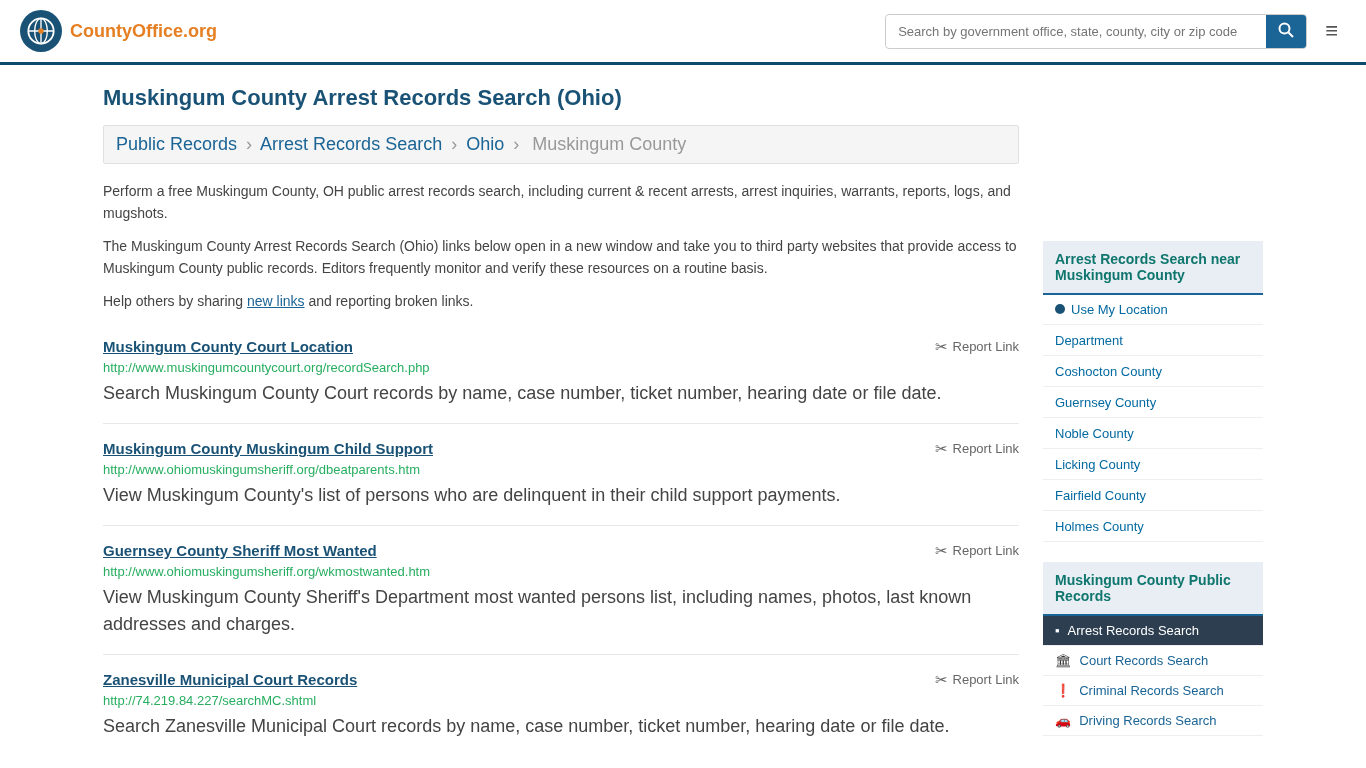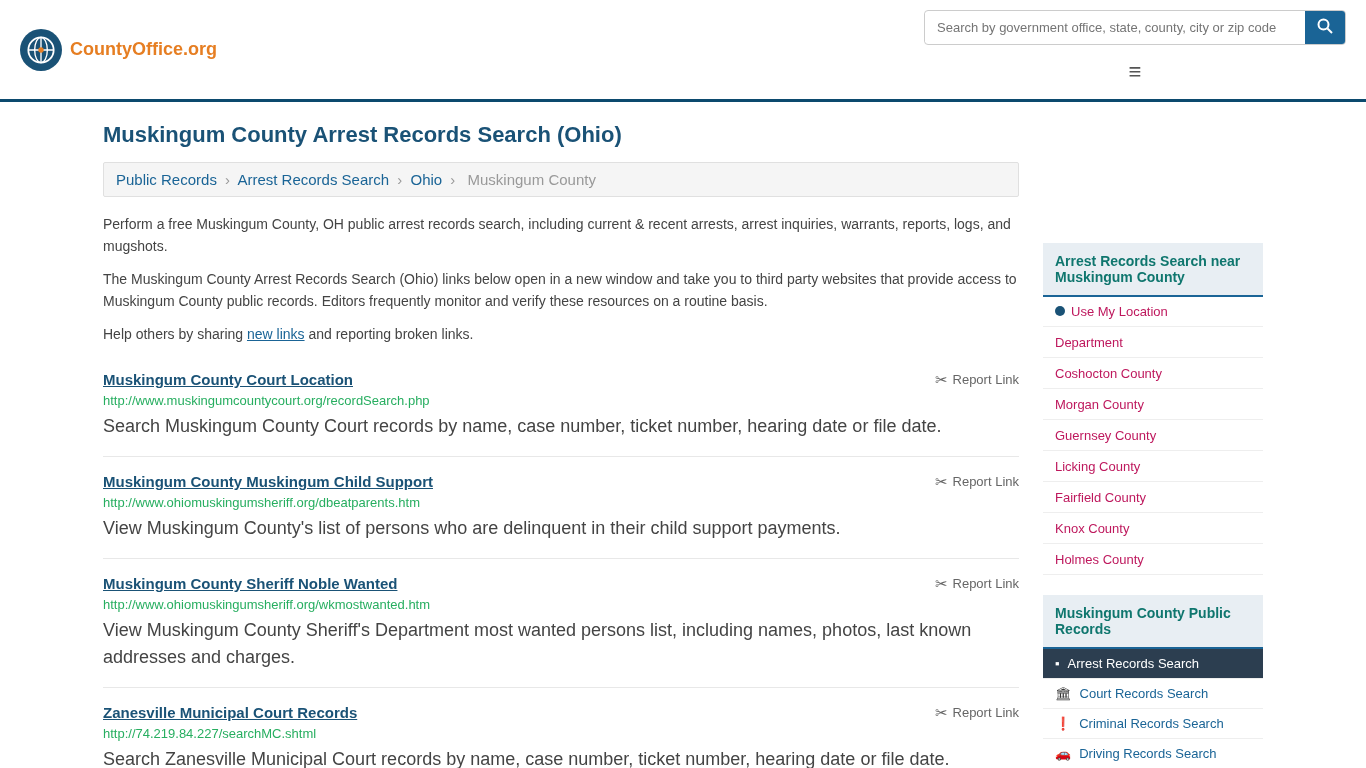--- a/index.html
+++ b/index.html
@@ -33,21 +33,20 @@
     .logo-text {
       font-size: 18px;
       font-weight: bold;
       color: #1a5276;
     }
     .logo-text span { color: #e67e22; }
     .header-right {
       display: flex;
       align-items: center;
       gap: 10px;
-      flex-direction: column;
     }
     .search-bar {
       display: flex;
       align-items: center;
       border: 1px solid #ccc;
       border-radius: 4px;
       overflow: hidden;
     }
     .search-bar input {
       border: none;
@@ -92,21 +91,21 @@
       font-weight: bold;
       color: #1a5276;
       margin-bottom: 14px;
     }
 
     
     .breadcrumb {
       background: #f5f5f5;
       border: 1px solid #e0e0e0;
       padding: 8px 12px;
-      font-size: 15px;
+      font-size: 18px;
       color: #666;
       margin-bottom: 16px;
       border-radius: 2px;
     }
     .breadcrumb a { color: #1a6496; text-decoration: none; }
     .breadcrumb span { margin: 0 4px; color: #999; }
 
     
     .description { font-size: 14px; color: #444; margin-bottom: 10px; line-height: 1.6; }
     .description a { color: #1a6496; text-decoration: underline; }
@@ -164,21 +163,21 @@
     .sidebar-nearby-list li {
       border-bottom: 1px solid #eee;
       padding: 7px 12px;
     }
     .sidebar-nearby-list li:first-child {
       display: flex;
       align-items: center;
       gap: 6px;
     }
     .sidebar-nearby-list li a {
-      color: #be185d;
+      color: #0369a1;
       text-decoration: none;
       font-size: 13px;
     }
     .location-dot {
       width: 10px;
       height: 10px;
       background: #1a5276;
       border-radius: 50%;
       display: inline-block;
       flex-shrink: 0;
@@ -278,21 +277,21 @@
             <span class="report-link-icon">✂</span>
             <span>Report Link</span>
           </span>
         </div>
         <div class="record-url">http://www.ohiomuskingumsheriff.org/dbeatparents.htm</div>
         <div class="record-desc">View Muskingum County's list of persons who are delinquent in their child support payments.</div>
       </div>
 
       <div class="record-item">
         <div class="record-header">
-          <a href="#" class="record-title">Muskingum County Sheriff Noble Wanted</a>
+          <a href="#" class="record-title">Guernsey County Sheriff Most Wanted</a>
           <span class="report-link">
             <span class="report-link-icon">✂</span>
             <span>Report Link</span>
           </span>
         </div>
         <div class="record-url">http://www.ohiomuskingumsheriff.org/wkmostwanted.htm</div>
         <div class="record-desc">View Muskingum County Sheriff's Department most wanted persons list, including names, photos, last known addresses and charges.</div>
       </div>
 
       <div class="record-item">
@@ -313,25 +312,24 @@
 
     <div class="sidebar-section">
       <div class="sidebar-heading">Arrest Records Search near Muskingum County</div>
       <ul class="sidebar-nearby-list">
         <li>
           <span class="location-dot"></span>
           <a href="#">Use My Location</a>
         </li>
         <li><a href="#">Department</a></li>
         <li><a href="#">Coshocton County</a></li>
-        <li><a href="#">Morgan County</a></li>
         <li><a href="#">Guernsey County</a></li>
+        <li><a href="#">Noble County</a></li>
         <li><a href="#">Licking County</a></li>
         <li><a href="#">Fairfield County</a></li>
-        <li><a href="#">Knox County</a></li>
         <li><a href="#">Holmes County</a></li>
       </ul>
     </div>
 
     <div class="sidebar-section">
       <div class="sidebar-heading">Muskingum County Public Records</div>
       <ul class="sidebar-public-list">
         <li class="active">
           <span class="sidebar-icon">▪</span>
           <a href="#">Arrest Records Search</a>

